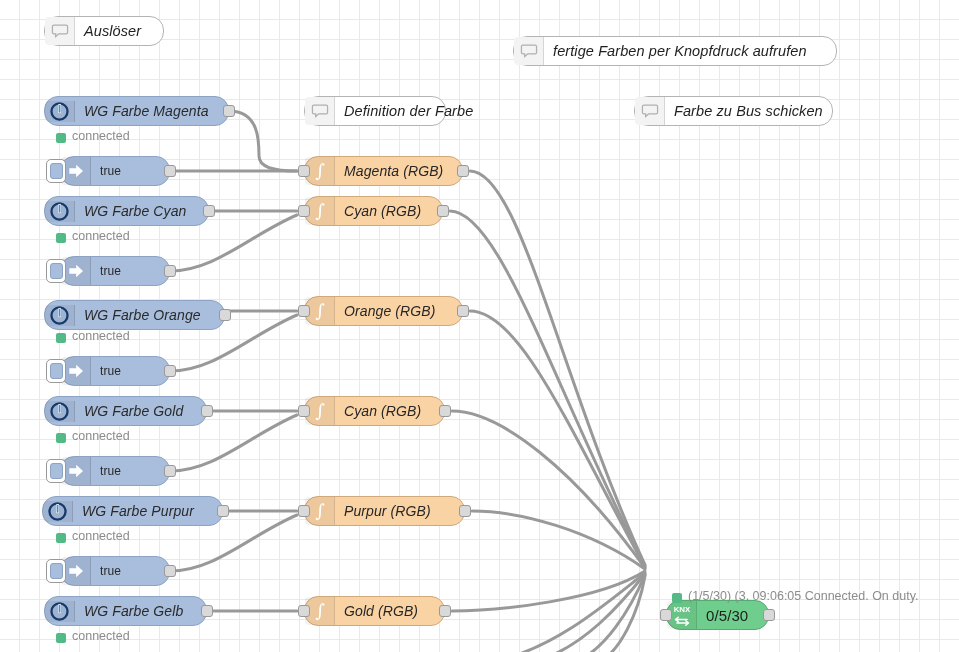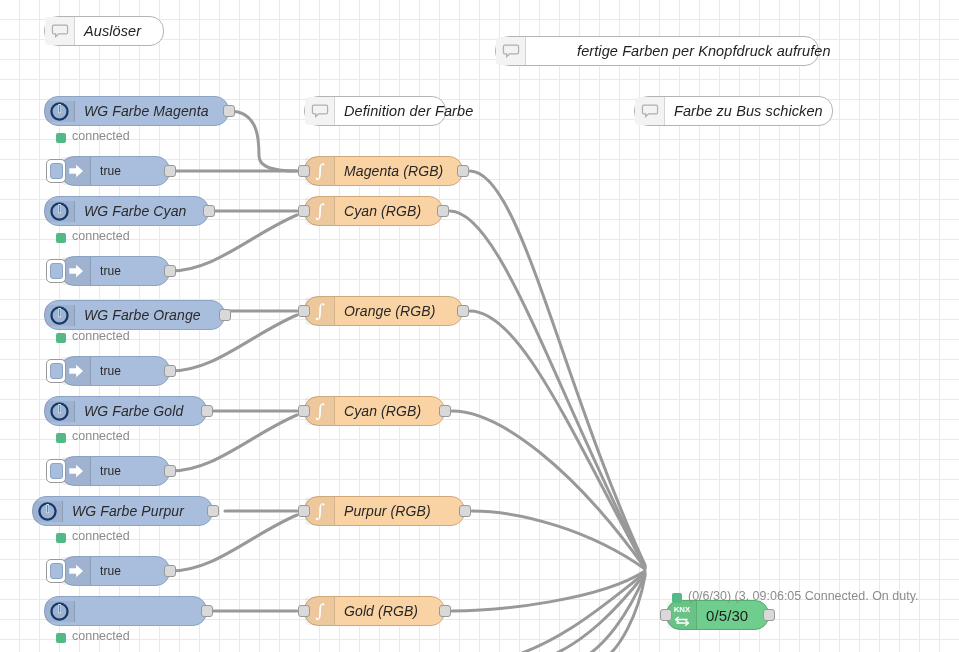--- a/index.html
+++ b/index.html
@@ -197,21 +197,21 @@
 
   <div id="nodes">
       <div class="node comment" style="left: 44px; top: 16px; width: 120px;">
         <div class="icon-box">
           <svg class="ic" width="18" height="18" viewBox="0 0 20 20" aria-hidden="true">
             <path d="M3.2 3.4h13.6a1.6 1.6 0 0 1 1.6 1.6v6.6a1.6 1.6 0 0 1-1.6 1.6H8.6l-3.4 3v-3H3.2a1.6 1.6 0 0 1-1.6-1.6V5a1.6 1.6 0 0 1 1.6-1.6z" fill="none" stroke="#b0b0b0" stroke-width="1.4"></path>
           </svg>
         </div>
         <div class="label">Auslöser</div>
       </div>
-      <div class="node comment" style="left: 495px; top: 36px; width: 324px; gap: 42px;">
+      <div class="node comment" style="left: 513px; top: 36px; width: 324px;">
         <div class="icon-box">
           <svg class="ic" width="18" height="18" viewBox="0 0 20 20" aria-hidden="true">
             <path d="M3.2 3.4h13.6a1.6 1.6 0 0 1 1.6 1.6v6.6a1.6 1.6 0 0 1-1.6 1.6H8.6l-3.4 3v-3H3.2a1.6 1.6 0 0 1-1.6-1.6V5a1.6 1.6 0 0 1 1.6-1.6z" fill="none" stroke="#b0b0b0" stroke-width="1.4"></path>
           </svg>
         </div>
         <div class="label">fertige Farben per Knopfdruck aufrufen</div>
       </div>
       <div class="node comment" style="left: 304px; top: 96px; width: 142px;">
         <div class="icon-box">
           <svg class="ic" width="18" height="18" viewBox="0 0 20 20" aria-hidden="true">
@@ -281,21 +281,21 @@
             <rect x="11.1" y="4.2" width="2.0" height="9.2" rx="1.0" fill="#3f8fd6"></rect>
           </svg>
         </div>
         <div class="label">WG Farbe Gold</div>
         <div class="port out"></div>
       </div>
       <div class="status" style="left: 56px; top: 429px;">
         <span class="dot"></span>
         <span>connected</span>
       </div>
-      <div class="node mqtt" style="left: 32px; top: 496px; width: 181px;">
+      <div class="node mqtt" style="left: 42px; top: 496px; width: 181px;">
         <div class="icon-box">
           <svg class="ic" width="21" height="21" viewBox="0 0 24 24" aria-hidden="true">
             <circle cx="12" cy="12" r="9.2" fill="none" stroke="#14396a" stroke-width="2.6"></circle>
             <rect x="10.5" y="3.4" width="3.2" height="10.6" rx="1.2" fill="#ffffff"></rect>
             <rect x="11.1" y="4.2" width="2.0" height="9.2" rx="1.0" fill="#3f8fd6"></rect>
           </svg>
         </div>
         <div class="label">WG Farbe Purpur</div>
         <div class="port out"></div>
       </div>
@@ -304,20 +304,21 @@
         <span>connected</span>
       </div>
       <div class="node mqtt" style="left: 44px; top: 596px; width: 163px;">
         <div class="icon-box">
           <svg class="ic" width="21" height="21" viewBox="0 0 24 24" aria-hidden="true">
             <circle cx="12" cy="12" r="9.2" fill="none" stroke="#14396a" stroke-width="2.6"></circle>
             <rect x="10.5" y="3.4" width="3.2" height="10.6" rx="1.2" fill="#ffffff"></rect>
             <rect x="11.1" y="4.2" width="2.0" height="9.2" rx="1.0" fill="#3f8fd6"></rect>
           </svg>
         </div>
+        <div class="label">WG Farbe Gelb</div>
         <div class="port out"></div>
       </div>
       <div class="status" style="left: 56px; top: 629px;">
         <span class="dot"></span>
         <span>connected</span>
       </div>
       <div class="node inject" style="left: 60px; top: 156px; width: 110px;">
         <div class="icon-box">
           <svg class="ic" width="20" height="20" viewBox="0 0 24 24" aria-hidden="true">
             <path d="M4 8.6h8.2V4.6L20.4 12l-8.2 7.4v-4H4z" fill="#ffffff"></path>
@@ -444,17 +445,17 @@
             <path d="M7 18.8h12.5M7 18.8l3-2.4M7 18.8l3 2.4" fill="none" stroke="#ffffff" stroke-width="1.6" stroke-linecap="round" stroke-linejoin="round"></path>
             <path d="M21 22.6H8.5M21 22.6l-3-2.4M21 22.6l-3 2.4" fill="none" stroke="#ffffff" stroke-width="1.6" stroke-linecap="round" stroke-linejoin="round"></path>
           </svg>
         </div>
         <div class="label">0/5/30</div>
         <div class="port in"></div>
         <div class="port out"></div>
       </div>
       <div class="status" style="left: 672px; top: 589px;">
         <span class="dot"></span>
-        <span>(0/6/30) (3, 09:06:05 Connected. On duty.</span>
+        <span>(1/5/30) (3, 09:06:05 Connected. On duty.</span>
       </div>
     </div>
 
 </div>
 
 </body></html>

